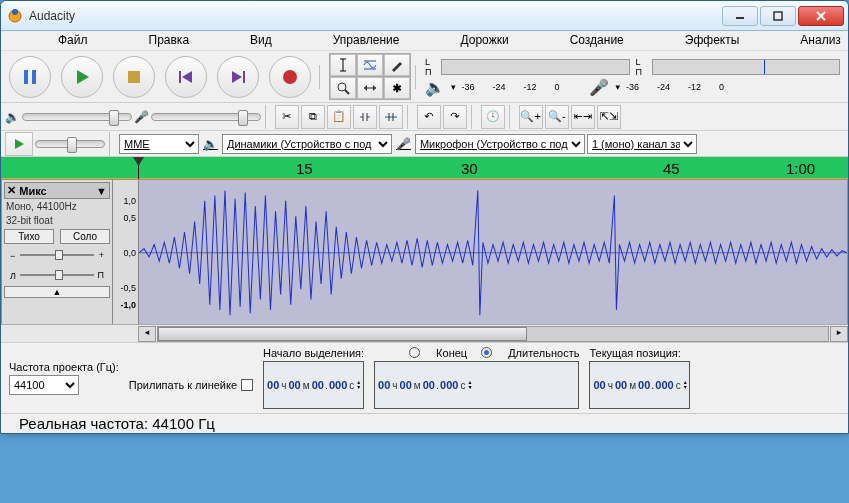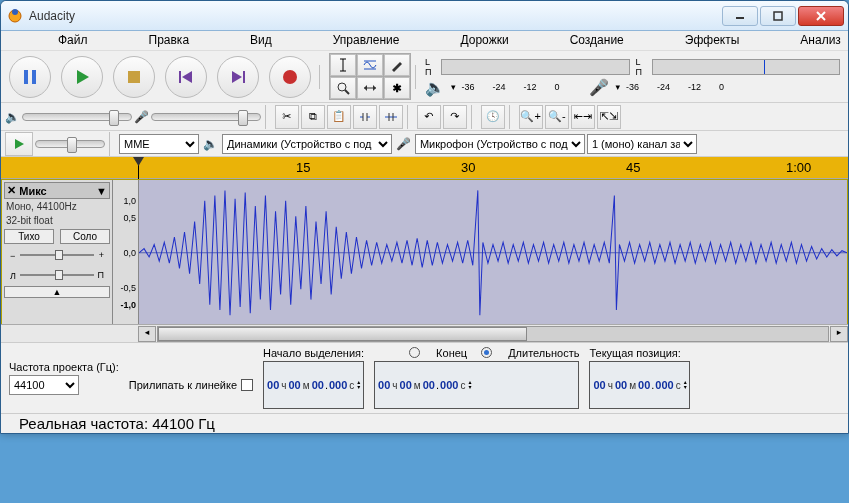--- a/index.html
+++ b/index.html
@@ -16,21 +16,21 @@
 .toolbars { background:#f0f0f0; }
 .tb-row { display:flex; align-items:center; border-bottom:1px solid #d0d0d0; padding:2px 4px; gap:2px; }
 .bigbtn { width:42px; height:42px; border:1px solid #bbb; border-radius:50%; background:linear-gradient(#fcfcfc,#e4e4e4); display:flex; align-items:center; justify-content:center; margin:2px 4px; }
 .bigbtn svg { width:20px; height:20px; }
 .smbtn { width:24px; height:24px; border:1px solid #c0c0c0; background:linear-gradient(#fafafa,#e8e8e8); display:flex; align-items:center; justify-content:center; font-size:11px; }
 .sep { width:6px; height:24px; border-left:1px solid #c0c0c0; margin:0 2px; }
 .meter { height:16px; border:1px solid #999; background:#d8d8d8; position:relative; flex:1; margin:1px 4px; }
 select, .combo { font-size:11px; height:20px; border:1px solid #888; background:#fff; }
 .slider-h { width:110px; height:8px; background:linear-gradient(#ccc,#eee); border:1px solid #999; border-radius:4px; position:relative; }
 .thumb { position:absolute; top:-4px; width:10px; height:16px; background:linear-gradient(#fafafa,#d0d0d0); border:1px solid #888; border-radius:2px; }
-.timeline { height:22px; background:#eab308; border-bottom:1px solid #aaa; position:relative; font-size:13px; flex-shrink:0; }
+.timeline { height:22px; background:#22c55e; border-bottom:1px solid #aaa; position:relative; font-size:15px; flex-shrink:0; }
 .timeline .tlabel { position:absolute; top:3px; }
 .track-area { flex:1; display:flex; flex-direction:column; background:#8a8a8a; overflow:hidden; }
 .tracks { display:flex; border:1px solid #b0a000; background:#c0c0c0; }
 .track-head { width:111px; background:#dcdcdc; border-right:1px solid #888; font-size:10px; padding:2px; display:flex; flex-direction:column; gap:2px; }
 .track-head .title-row { display:flex; align-items:center; background:#c8c8c8; border:1px solid #888; padding:1px 2px; font-size:11px; font-weight:bold; }
 .track-head .info { font-size:10px; color:#333; line-height:1.2; padding:0 2px; }
 .track-head .btns { display:flex; gap:6px; }
 .track-head .mbtn { flex:1; font-size:10px; border:1px solid #888; background:#eee; text-align:center; padding:1px 0; }
 .mini-slider { height:10px; position:relative; margin:4px 6px; }
 .mini-slider .track { height:2px; background:#888; position:absolute; left:10px; right:10px; top:4px; }
@@ -237,21 +237,21 @@
       <div class="smbtn">↷</div>
       <div class="sep"></div>
       <div class="smbtn">🕓</div>
       <div class="sep"></div>
       <div class="smbtn">🔍+</div>
       <div class="smbtn">🔍-</div>
       <div class="smbtn">⇤⇥</div>
       <div class="smbtn">⇱⇲</div>
     </div>
 
-    <div class="tb-row" style="height:26px;">
+    <div class="tb-row" style="height:26px;text-decoration:underline;">
       <div class="smbtn" style="width:28px;">
           <svg width="12" height="12">
             <polygon points="2,1 11,6 2,11" fill="#2a9a3a"></polygon>
           </svg>
         </div>
       <div class="slider-h" style="width:70px;">
           <div class="thumb" style="left:45%;"></div>
         </div>
       <div class="sep"></div>
       <select class="combo" style="width:80px;"><option>MME</option></select>
@@ -263,21 +263,21 @@
     </div>
   </div>
 
   <div class="timeline">
     <div style="position:absolute;left:137px;top:0;width:1px;height:22px;background:#000;"></div>
     <svg style="position:absolute;left:132px;top:0;" width="11" height="10">
         <polygon points="0,0 11,0 5.5,9" fill="#333"></polygon>
       </svg>
     <span class="tlabel" style="left:295px;">15</span>
     <span class="tlabel" style="left:460px;">30</span>
-    <span class="tlabel" style="left:625px;">45</span>
+    <span class="tlabel" style="left:662px;">45</span>
     <span class="tlabel" style="left:785px;">1:00</span>
   </div>
 
   <div class="track-area">
     <div class="tracks">
       <div class="track-head">
         <div class="title-row">
           <span style="margin-right:3px;cursor:default;">✕</span>
           <span style="flex:1;">Микс</span>
           <span>▼</span>

